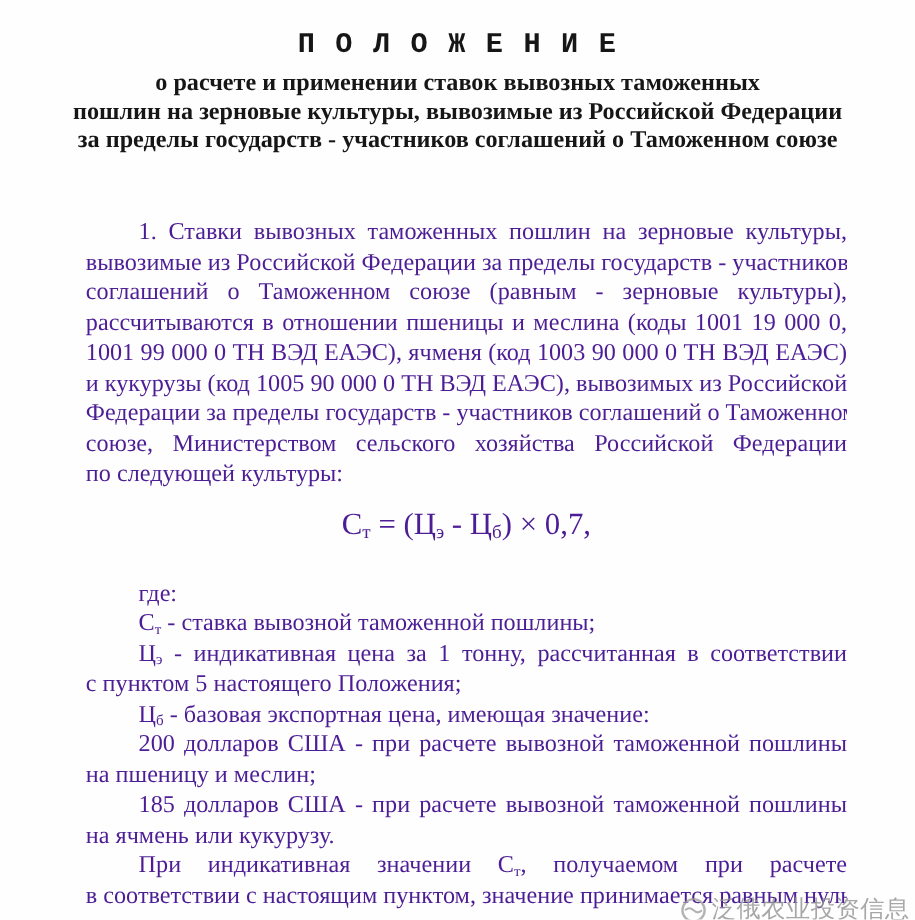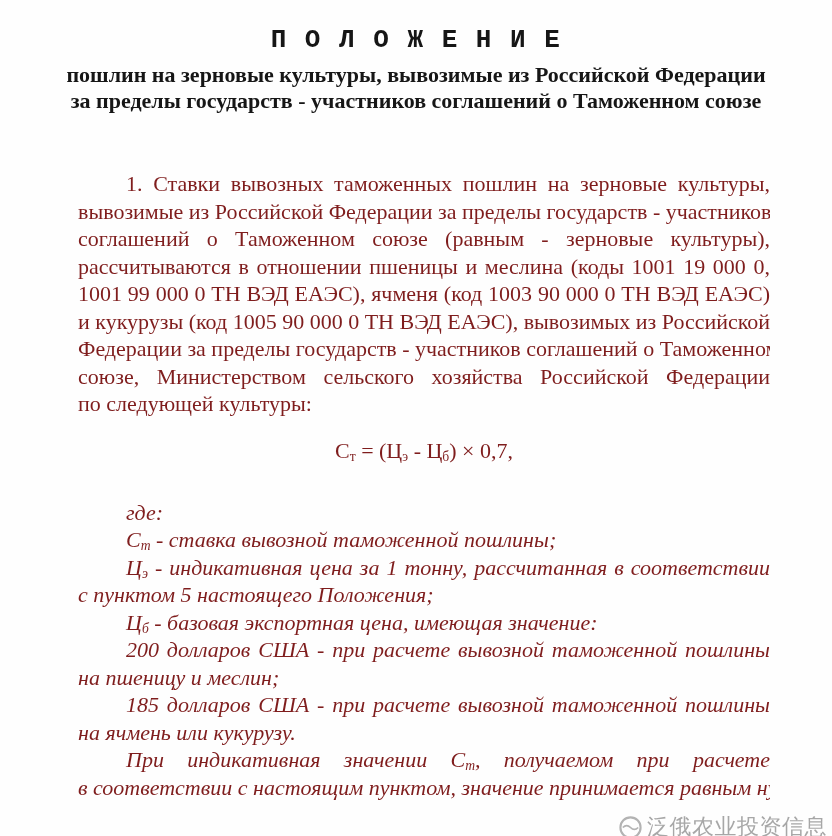--- a/index.html
+++ b/index.html
@@ -32,48 +32,48 @@
     font-size: 22px;
     color: #161616;
   }
   .subtitle .line {
     height: 26px; line-height: 26px;
   }
   .body-block {
     margin-left: 78px;
     width: 692px;
     font-size: 22px;
-    color: #7f1d1d;
+    color: #4c1d95;
   }
   .para1 { margin-top: 56px; }
   .line {
     height: 27.5px;
     line-height: 27.5px;
     overflow: hidden;
     white-space: nowrap;
   }
   .j {               
     text-align: justify;
     text-align-last: justify;
   }
   .l { text-align: left; }
   .ind { padding-left: 48px; }    
   .formula {
     margin-top: 19px;
     height: 28px; line-height: 28px;
     text-align: center;
-    font-size: 22px;
+    font-size: 28px;
     white-space: nowrap;
   }
   sub {
     font-size: 0.62em;
     line-height: 0;
     vertical-align: -0.22em;
   }
-  .where-block { margin-top: 34px; font-style: italic; }
+  .where-block { margin-top: 34px; }
   .watermark {
     position: absolute;
     top: 786px;
     right: 5px;
     display: flex;
     align-items: center;
     gap: 4px;
     color: rgba(145,145,145,0.8);
     pointer-events: none;
   }
@@ -90,20 +90,21 @@
   }
 </style>
 </head>
 <body>
 
 <div class="page">
 
   <div class="doc-title">П О Л О Ж Е Н И Е</div>
 
   <div class="subtitle">
+    <div class="line">о расчете и применении ставок вывозных таможенных</div>
     <div class="line">пошлин на зерновые культуры, вывозимые из Российской Федерации</div>
     <div class="line">за пределы государств - участников соглашений о Таможенном союзе</div>
   </div>
 
   <div class="body-block">
 
     <div class="para1">
       <div class="line j ind">1. Ставки вывозных таможенных пошлин на зерновые культуры,</div>
       <div class="line j">вывозимые из Российской Федерации за пределы государств - участников</div>
       <div class="line j">соглашений о Таможенном союзе (равным - зерновые культуры),</div>

